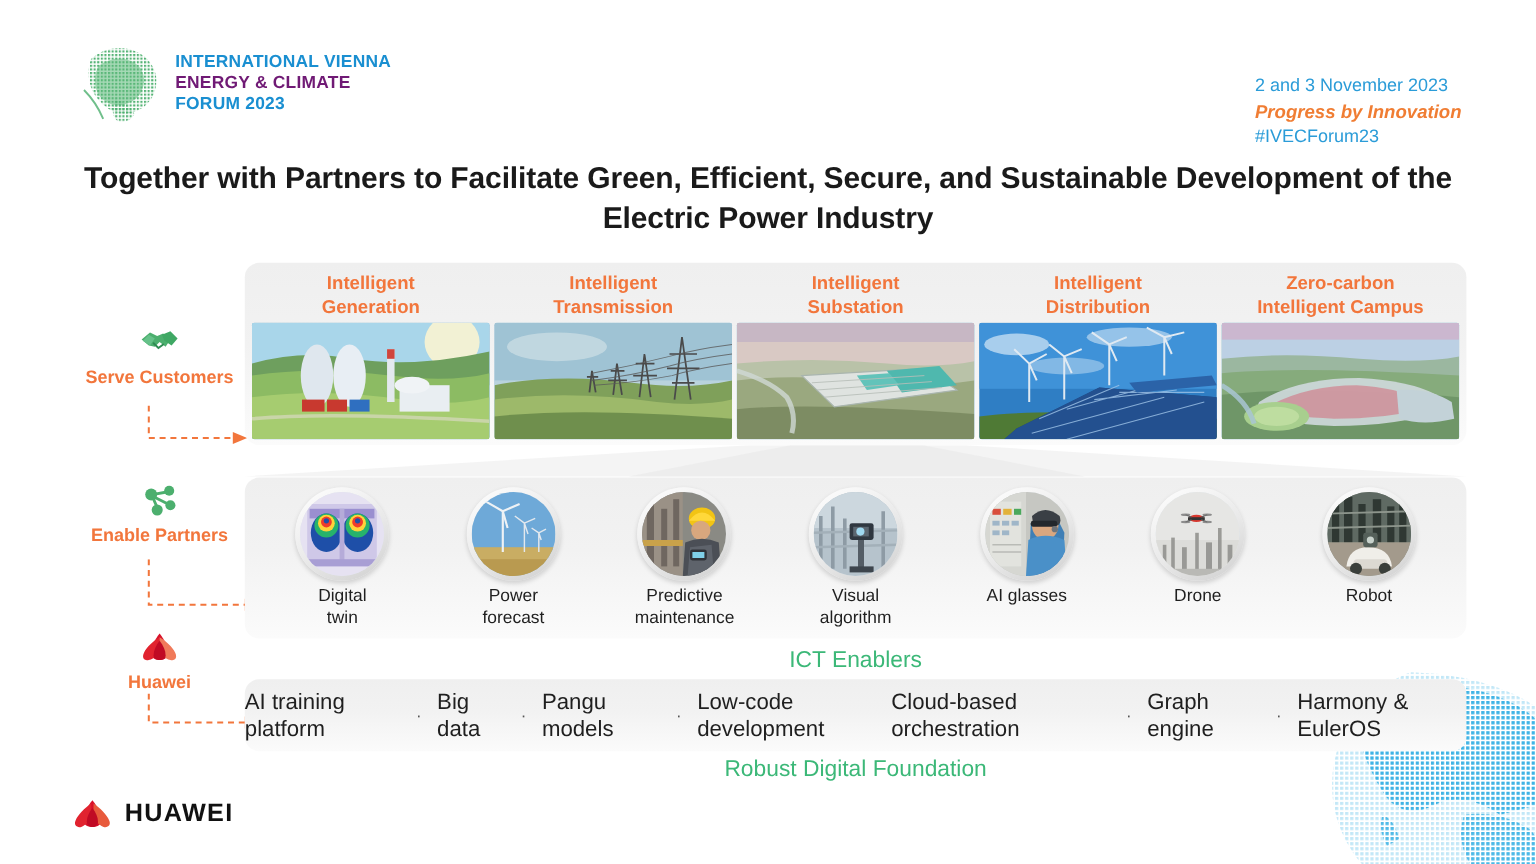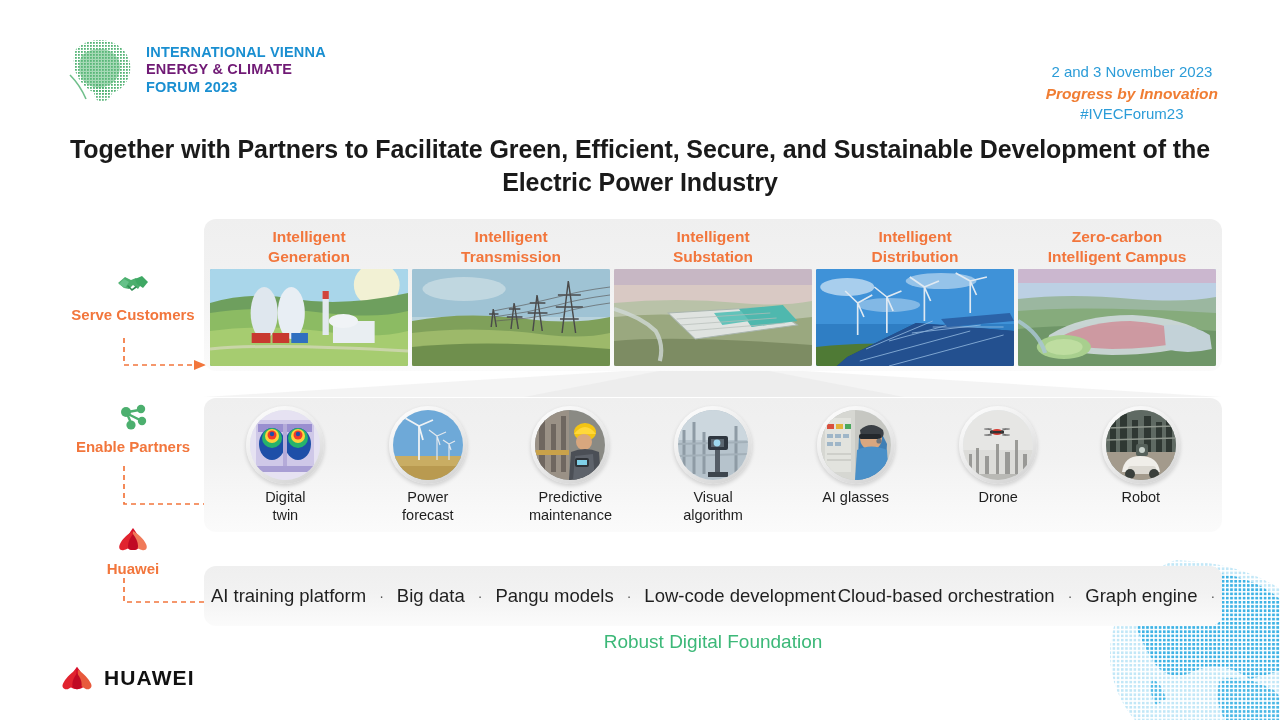--- a/index.html
+++ b/index.html
@@ -18,21 +18,21 @@
     opacity: .95;
   }
 
   
   .logo-block { position: absolute; left: 66px; top: 33px; display: flex; align-items: center; gap: 6px; }
   .logo-globe { width: 74px; height: 74px; }
   .logo-text { line-height: 1.18; }
   .logo-l1, .logo-l3 { color: #1a8fd1; font-weight: bold; font-size: 14.5px; letter-spacing: .2px; }
   .logo-l2 { color: #701a75; font-weight: bold; font-size: 14.5px; letter-spacing: .2px; }
 
-  .header-right { position: absolute; right: 62px; top: 62px; text-align: center; line-height: 1.38; }
+  .header-right { position: absolute; right: 62px; top: 62px; text-align: left; line-height: 1.38; }
   .hr-date { color: #2b9cd8; font-size: 15px; }
   .hr-tag { color: #f07d33; font-size: 15.5px; font-weight: bold; font-style: italic; }
   .hr-hash { color: #2b9cd8; font-size: 15px; }
 
   .slide-title {
     position: absolute; left: 60px; top: 133px; width: 1160px;
     text-align: center; font-size: 25px; font-weight: bold;
     color: #1a1a1a; line-height: 1.33; letter-spacing: -0.1px;
   }
 
@@ -576,37 +576,39 @@
           </div>
         <div class="enabler-label">
           <div>Robot</div>
           <div></div>
         </div>
       </div>
 
     </div>
   </div>
 
+  <div class="caption-ict">ICT Enablers</div>
 
   <div class="panel" id="panel-foundation">
     <div class="found-lines">
       <div class="found-line">
         <span>AI training platform</span>
         <span class="found-sep">·</span>
         <span>Big data</span>
         <span class="found-sep">·</span>
         <span>Pangu models</span>
         <span class="found-sep">·</span>
         <span>Low-code development</span>
       </div>
       <div class="found-line">
         <span>Cloud-based orchestration</span>
         <span class="found-sep">·</span>
         <span>Graph engine</span>
         <span class="found-sep">·</span>
+        <span>Harmony &amp; EulerOS</span>
       </div>
     </div>
   </div>
 
   <div class="caption-found">Robust Digital Foundation</div>
 
   <div class="huawei-foot">
     <svg class="mark" viewBox="0 0 36 28">
       <path d="M18 2 C13 8 10 15 10 20 C10 24 13 26 18 26 C23 26 26 24 26 20 C26 15 23 8 18 2 Z" fill="#d8112a"></path>
       <path d="M17 5 C11 9 5 15 3 20 C1 24 4 27 8 26 C13 24 16 20 17 14 Z" fill="#e1232f"></path>

